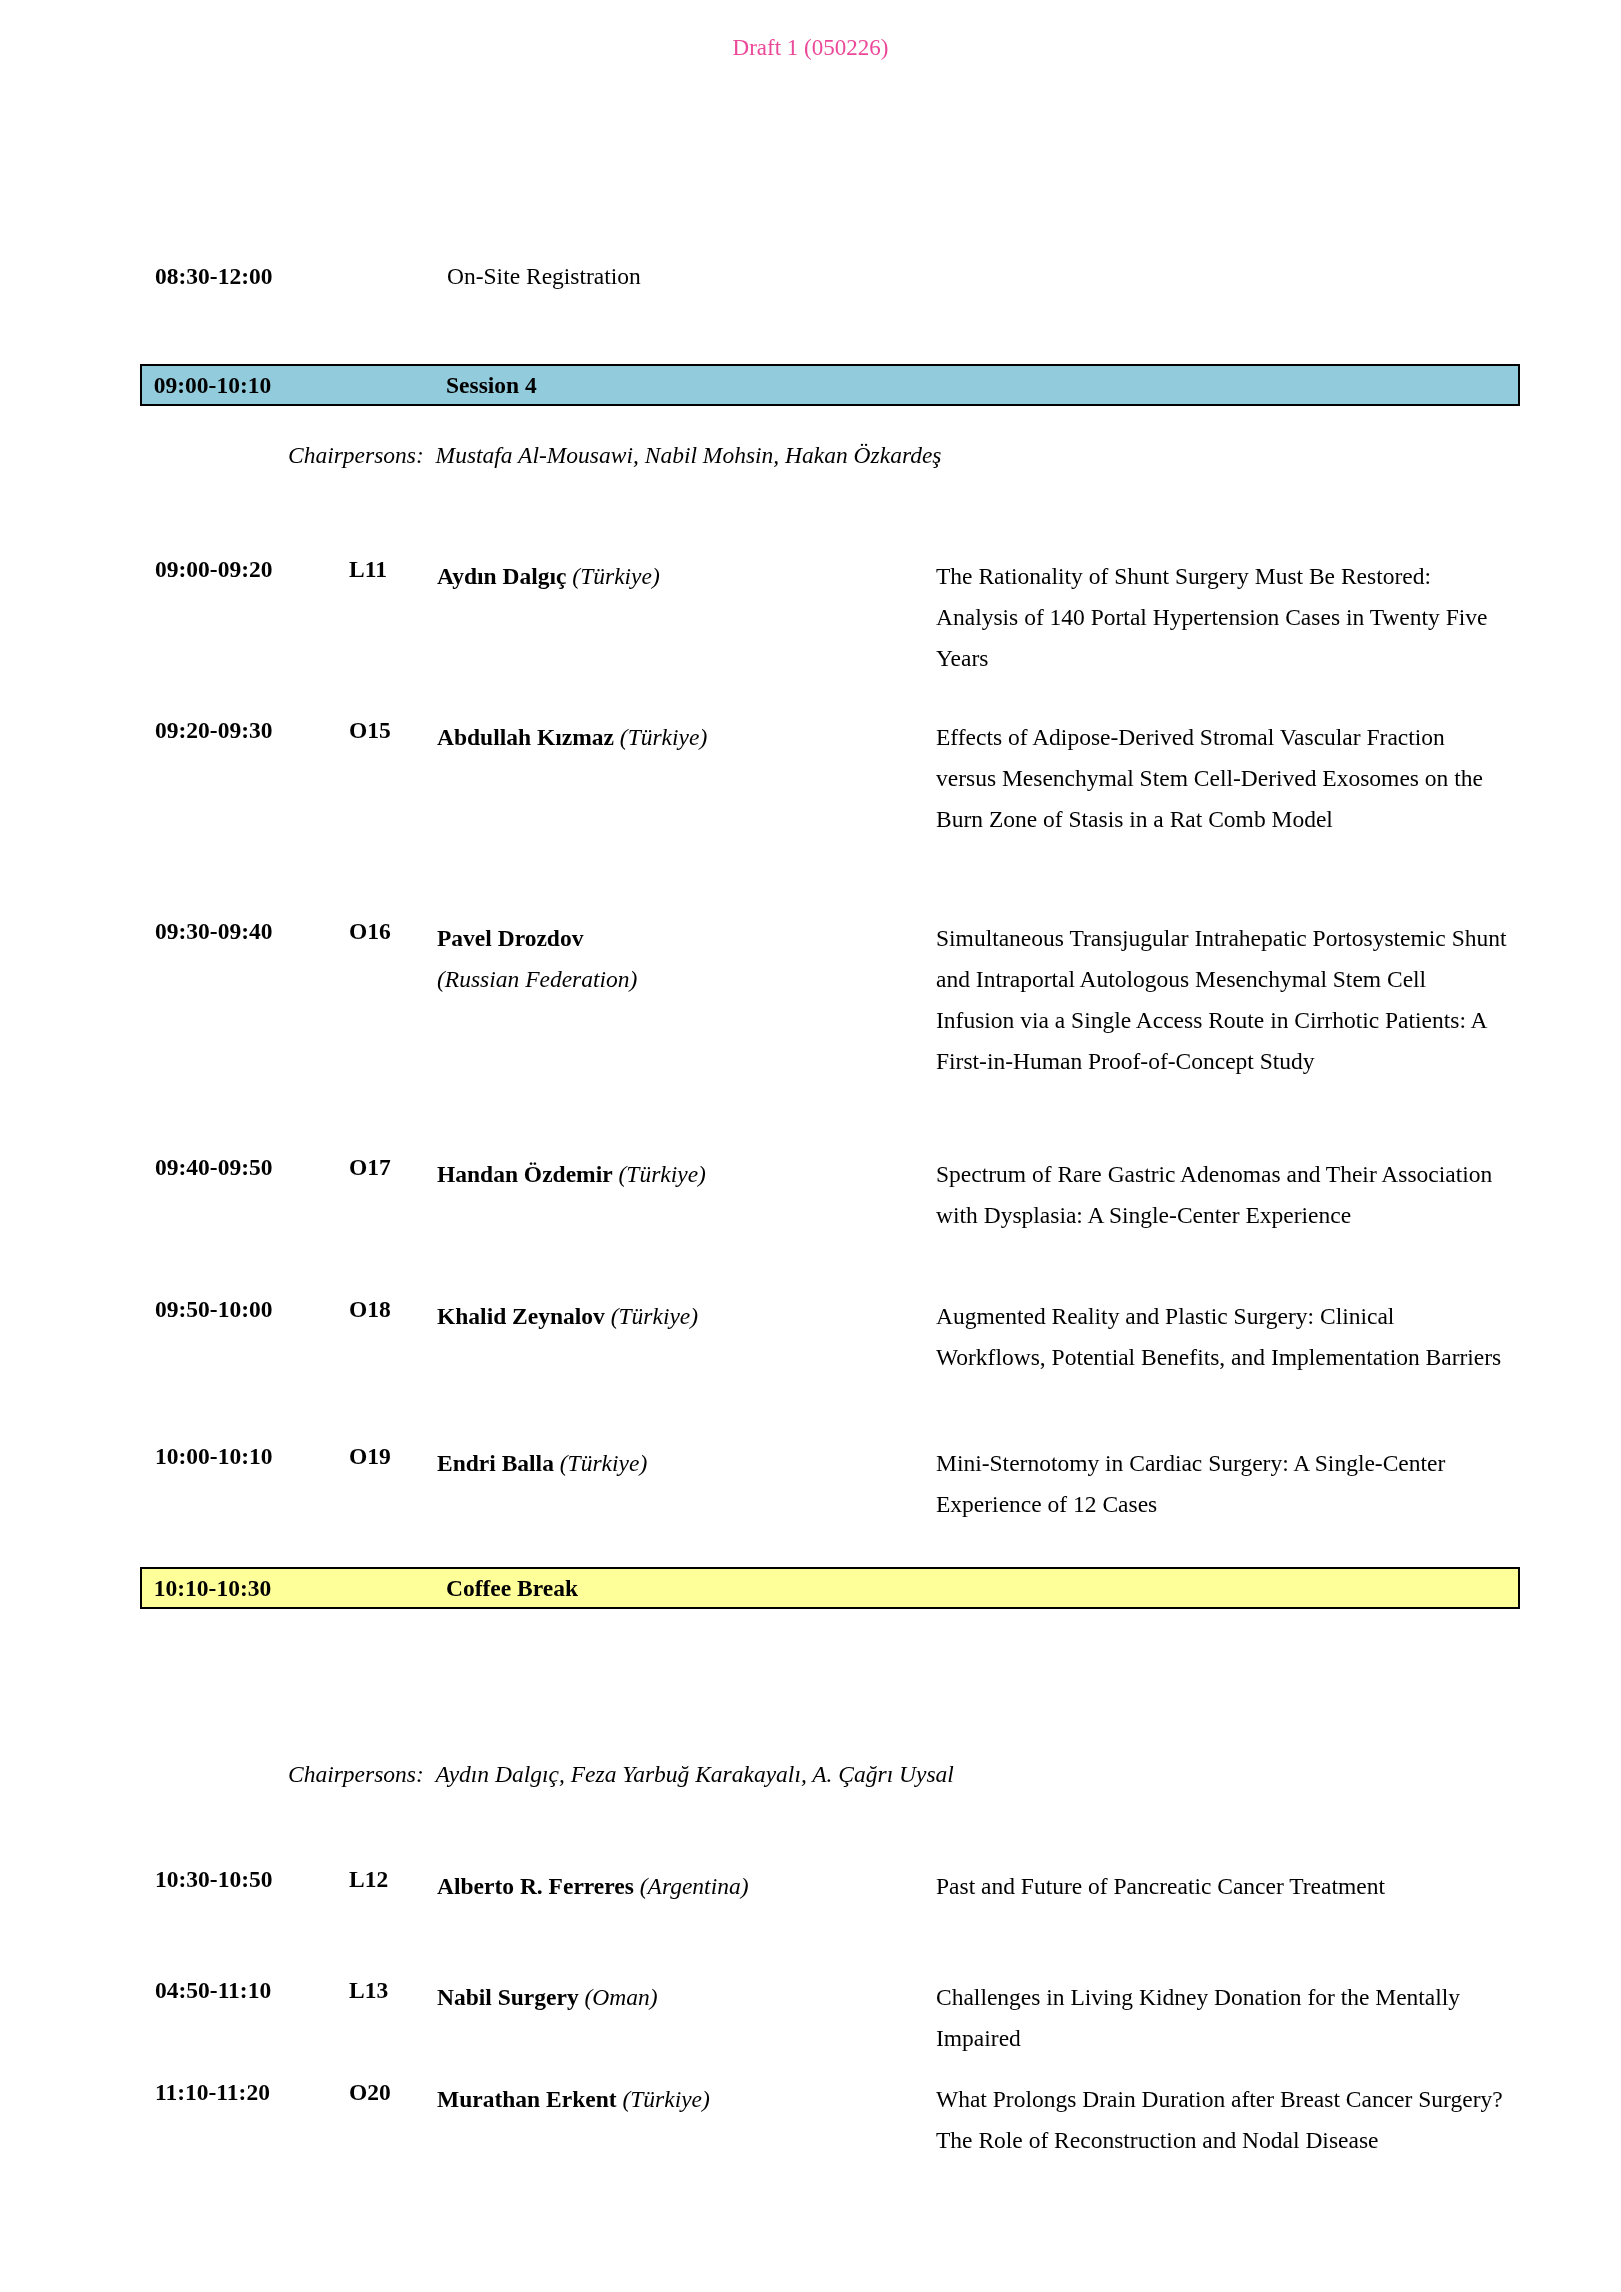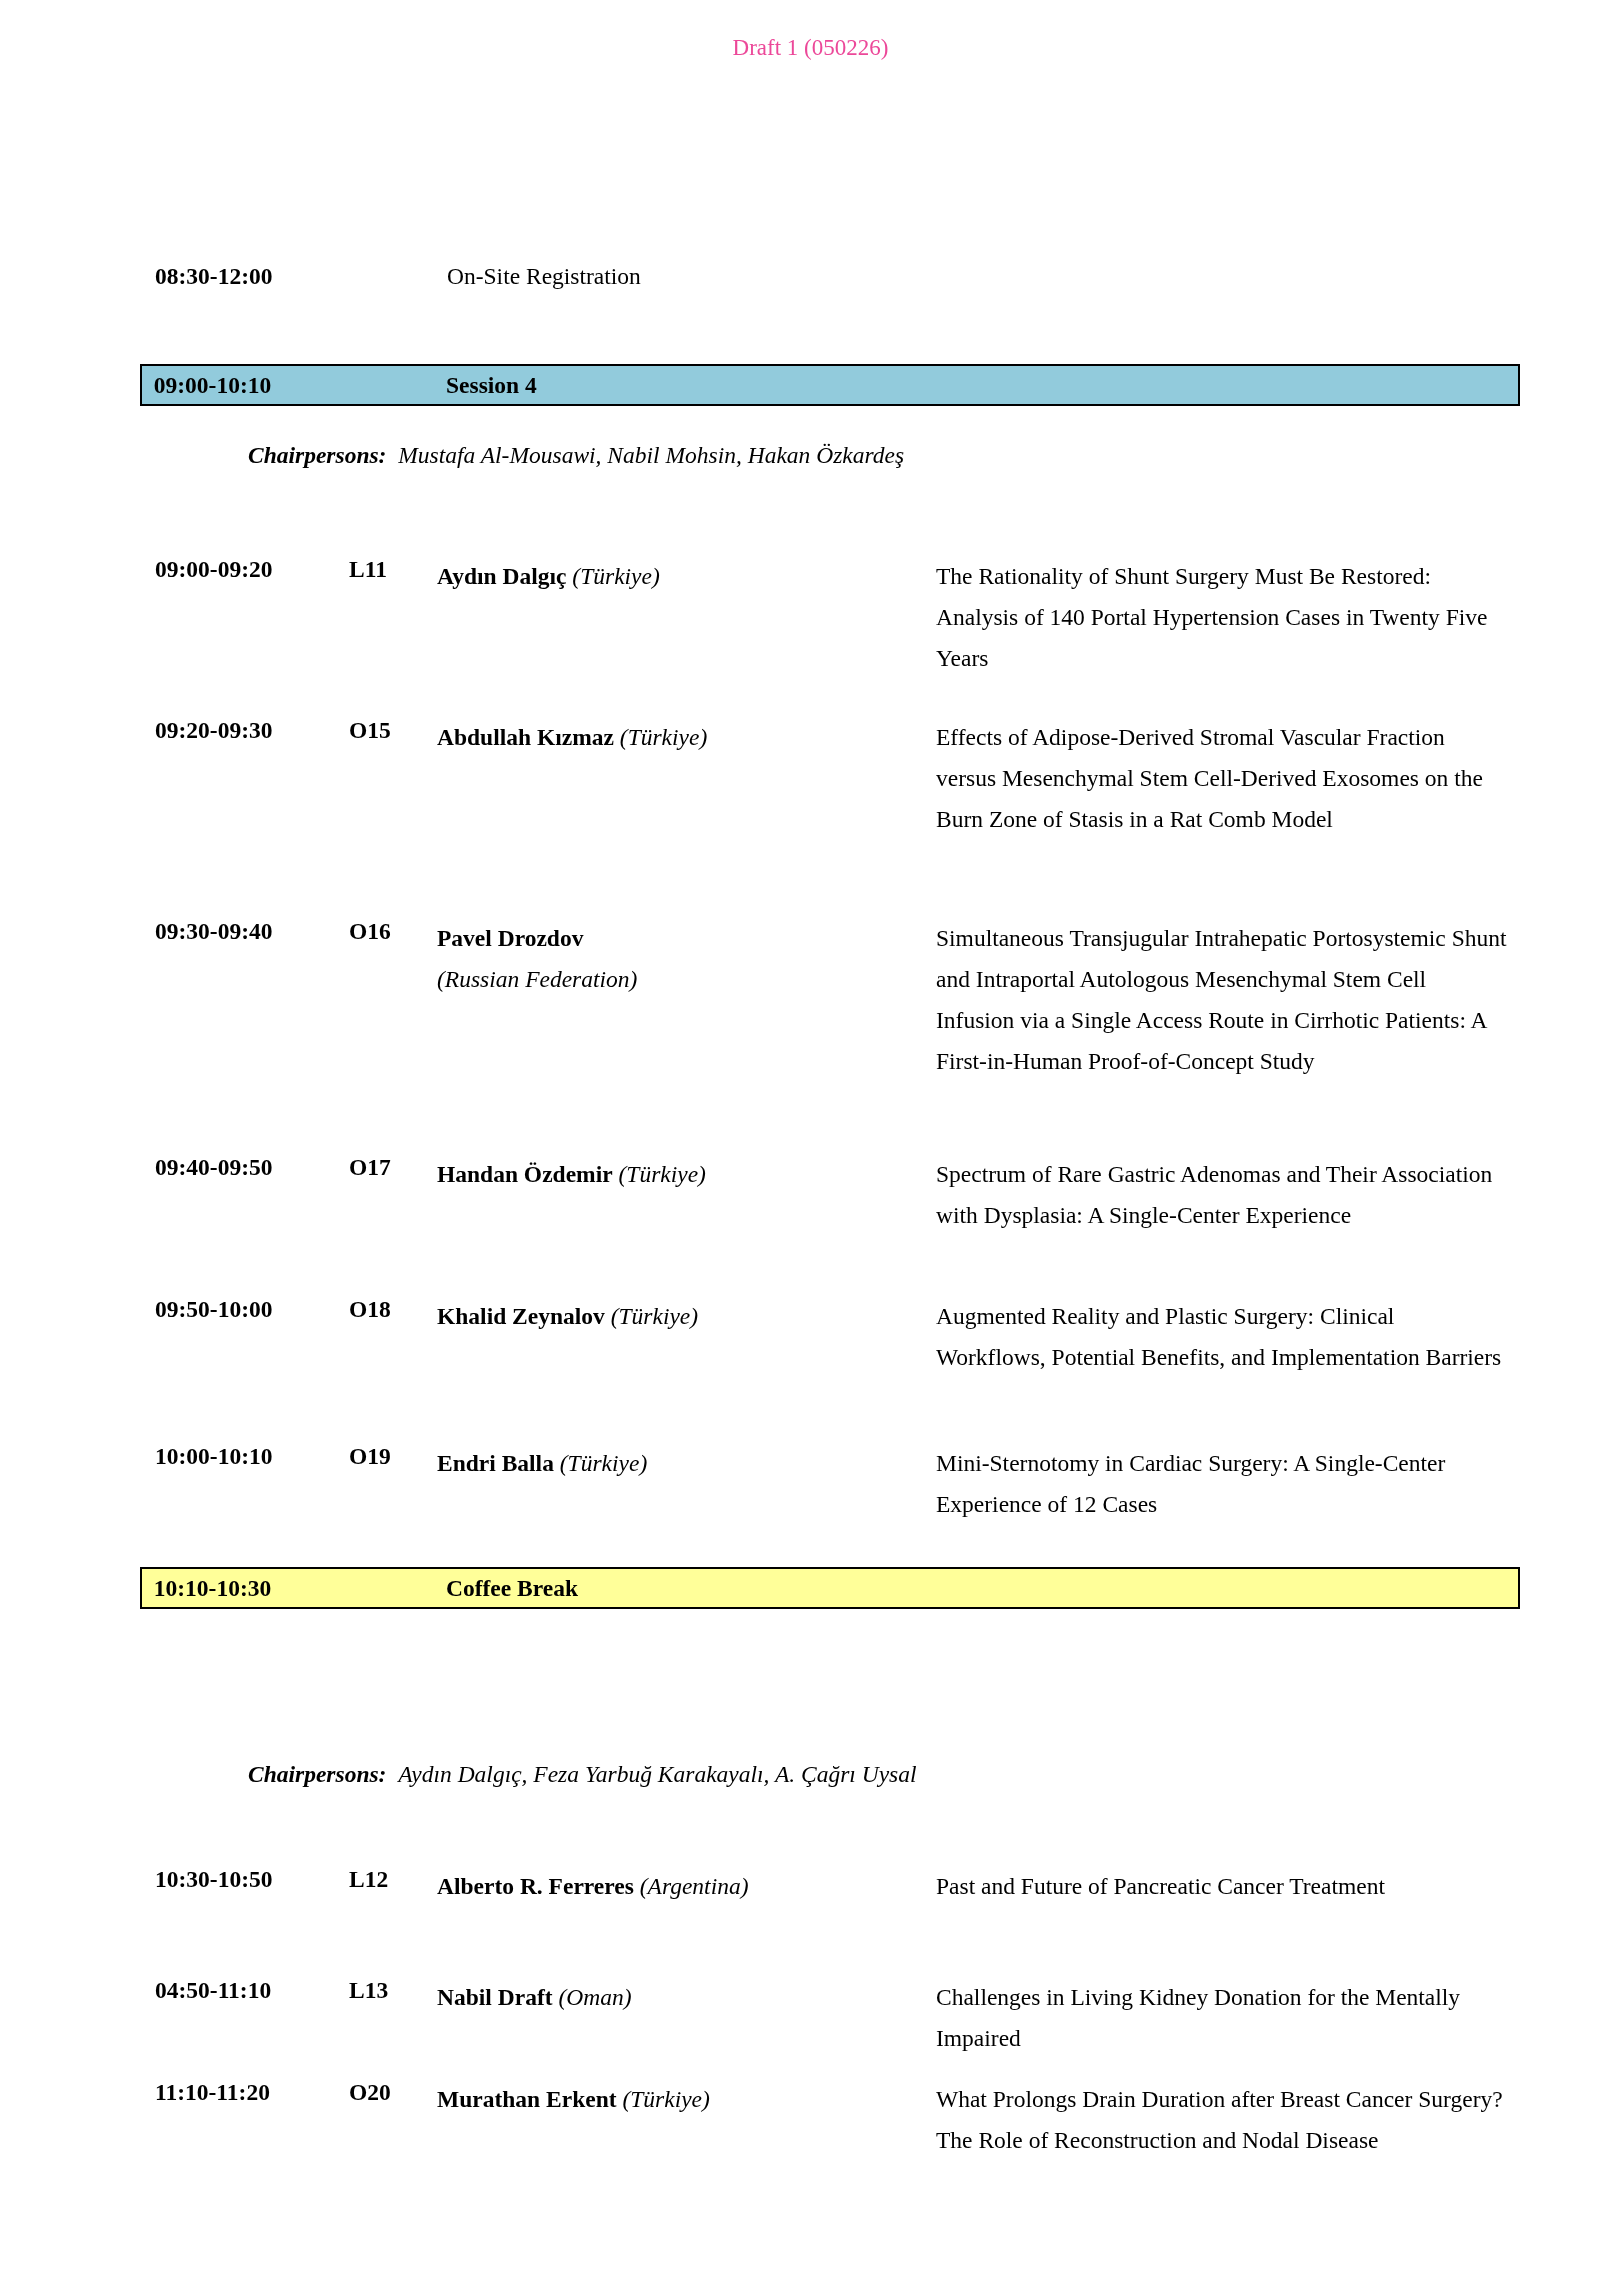--- a/index.html
+++ b/index.html
@@ -34,21 +34,21 @@
   .c-title { position:absolute; left:936px; width:573px; line-height:41px; }
   .bar {
     position:absolute; left:140px; width:1376px; height:38px;
     border:2.9px solid #000000;
   }
   .bar .bar-time { position:absolute; left:11.8px; top:0; line-height:39px; font-weight:bold; }
   .bar .bar-label { position:absolute; left:304px; top:0; line-height:39px; font-weight:bold; }
   .bar.session { background:#92cbdc; }
   .bar.break   { background:#ffff99; }
   .chairs { position:absolute; left:248px; font-style:italic; white-space:nowrap; }
-  .chairs .chair-label { font-weight:bold; }
+  .chairs .chair-label { font-weight:normal;margin-left:40px; }
   .chairs .chair-names { margin-left:11.8px; }
   .reg-label { position:absolute; left:447px; }
 </style>
 </head>
 <body>
 
 <div class="page">
 
   <div class="draft">Draft 1 (050226)</div>
 
@@ -122,21 +122,21 @@
   <div class="row" style="top:1866px">
     <span class="c-time">10:30-10:50</span>
     <span class="c-code">L12</span>
     <span class="c-speaker"><span class="name">Alberto R. Ferreres</span> <span class="country">(Argentina)</span></span>
     <span class="c-title">Past and Future of Pancreatic Cancer Treatment</span>
   </div>
 
   <div class="row" style="top:1977px">
     <span class="c-time">04:50-11:10</span>
     <span class="c-code">L13</span>
-    <span class="c-speaker"><span class="name">Nabil Draft</span> <span class="country">(Oman)</span></span>
+    <span class="c-speaker"><span class="name">Nabil Surgery</span> <span class="country">(Oman)</span></span>
     <span class="c-title">Challenges in Living Kidney Donation for the Mentally Impaired</span>
   </div>
 
   <div class="row" style="top:2079px">
     <span class="c-time">11:10-11:20</span>
     <span class="c-code">O20</span>
     <span class="c-speaker"><span class="name">Murathan Erkent</span> <span class="country">(Türkiye)</span></span>
     <span class="c-title">What Prolongs Drain Duration after Breast Cancer Surgery? The Role of Reconstruction and Nodal Disease</span>
   </div>
 

